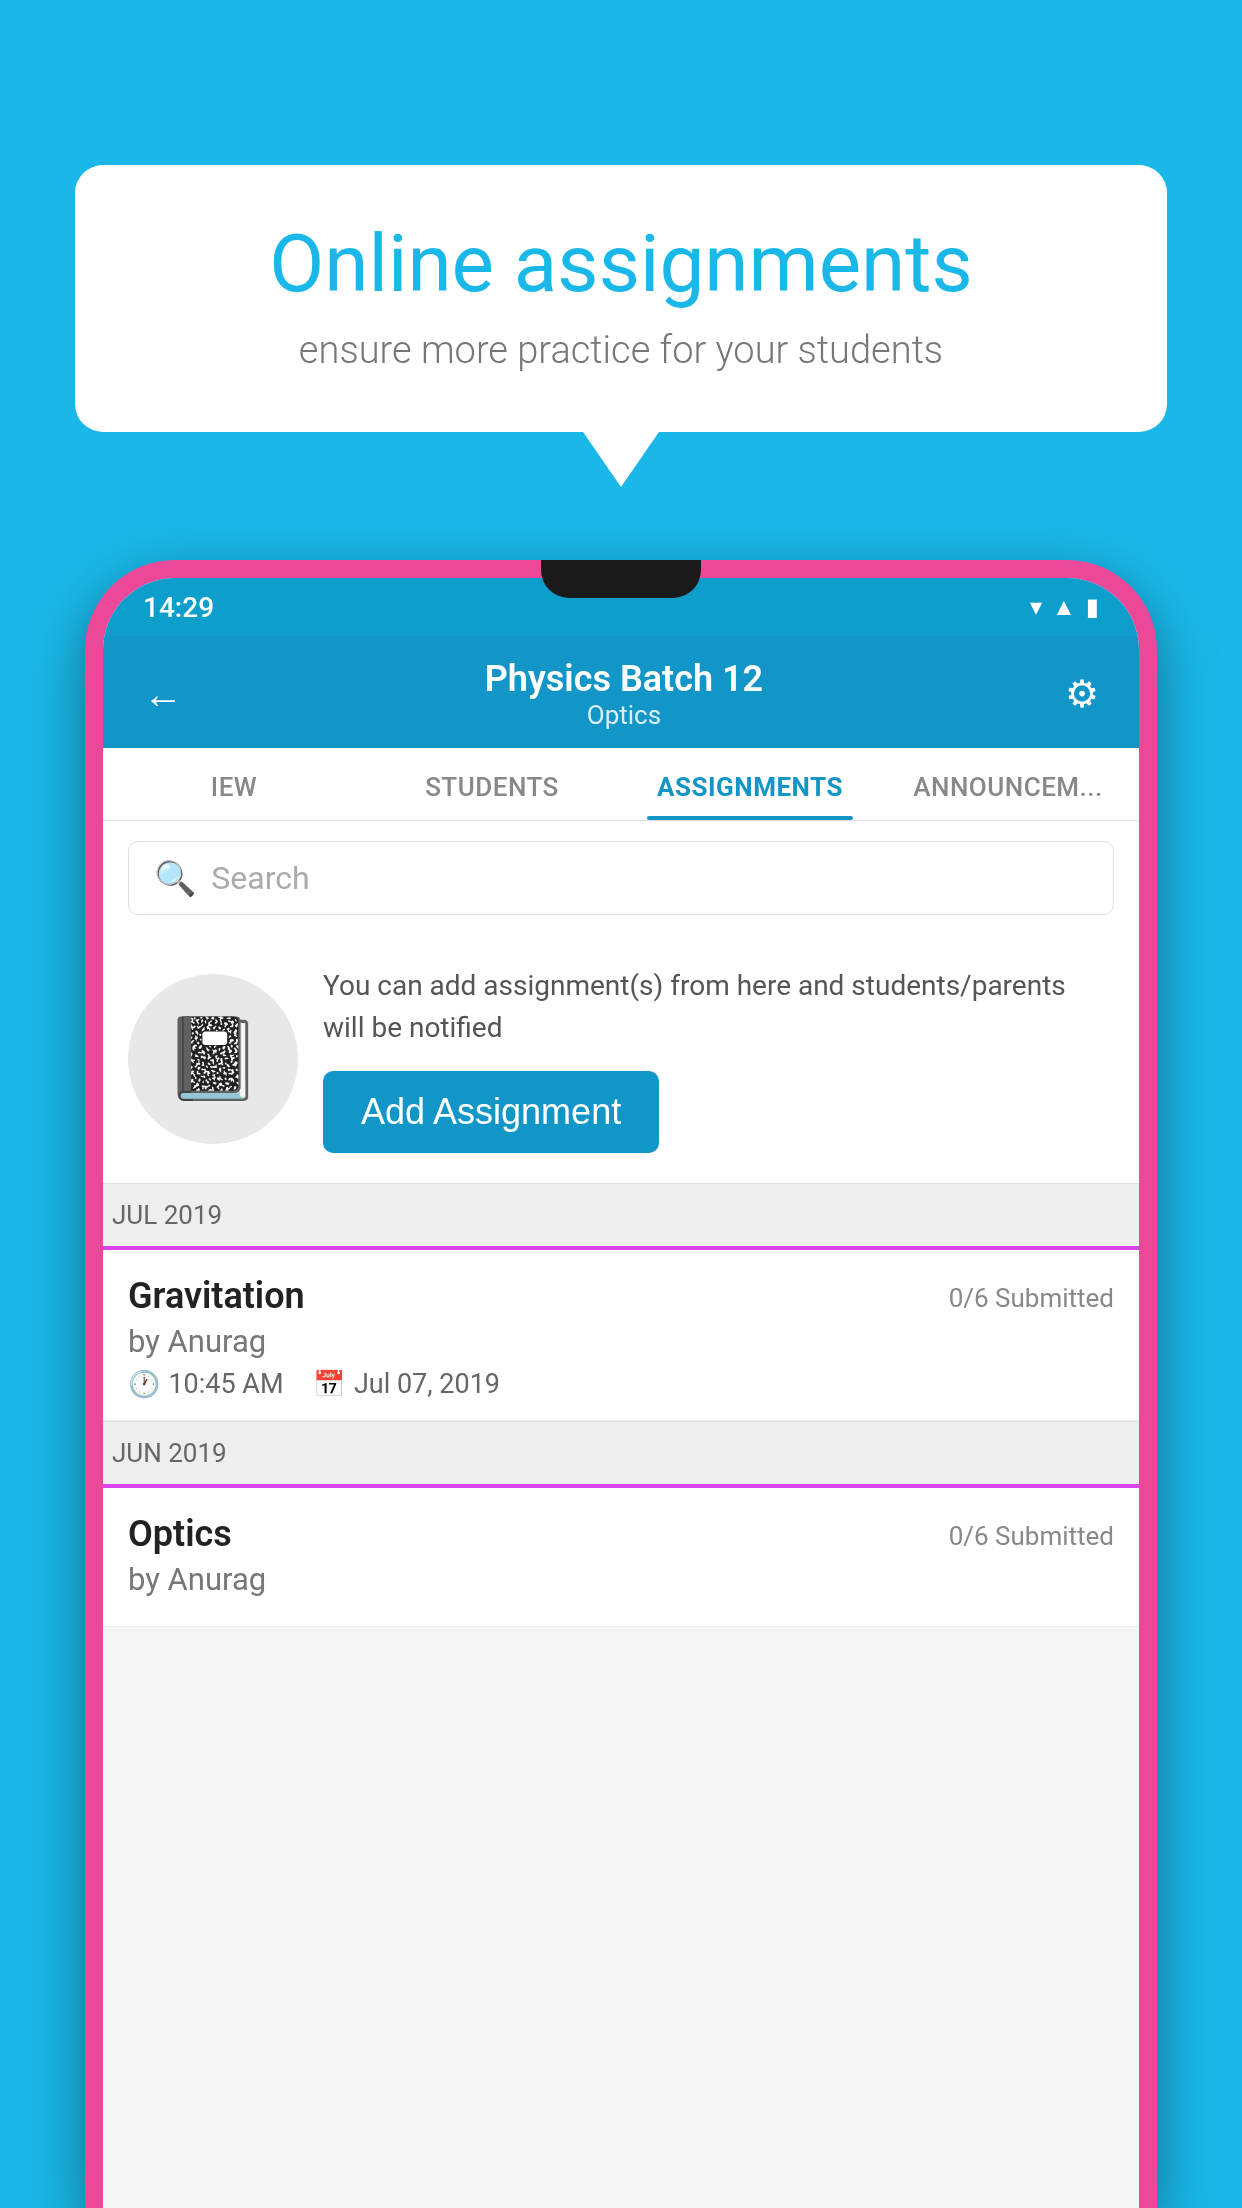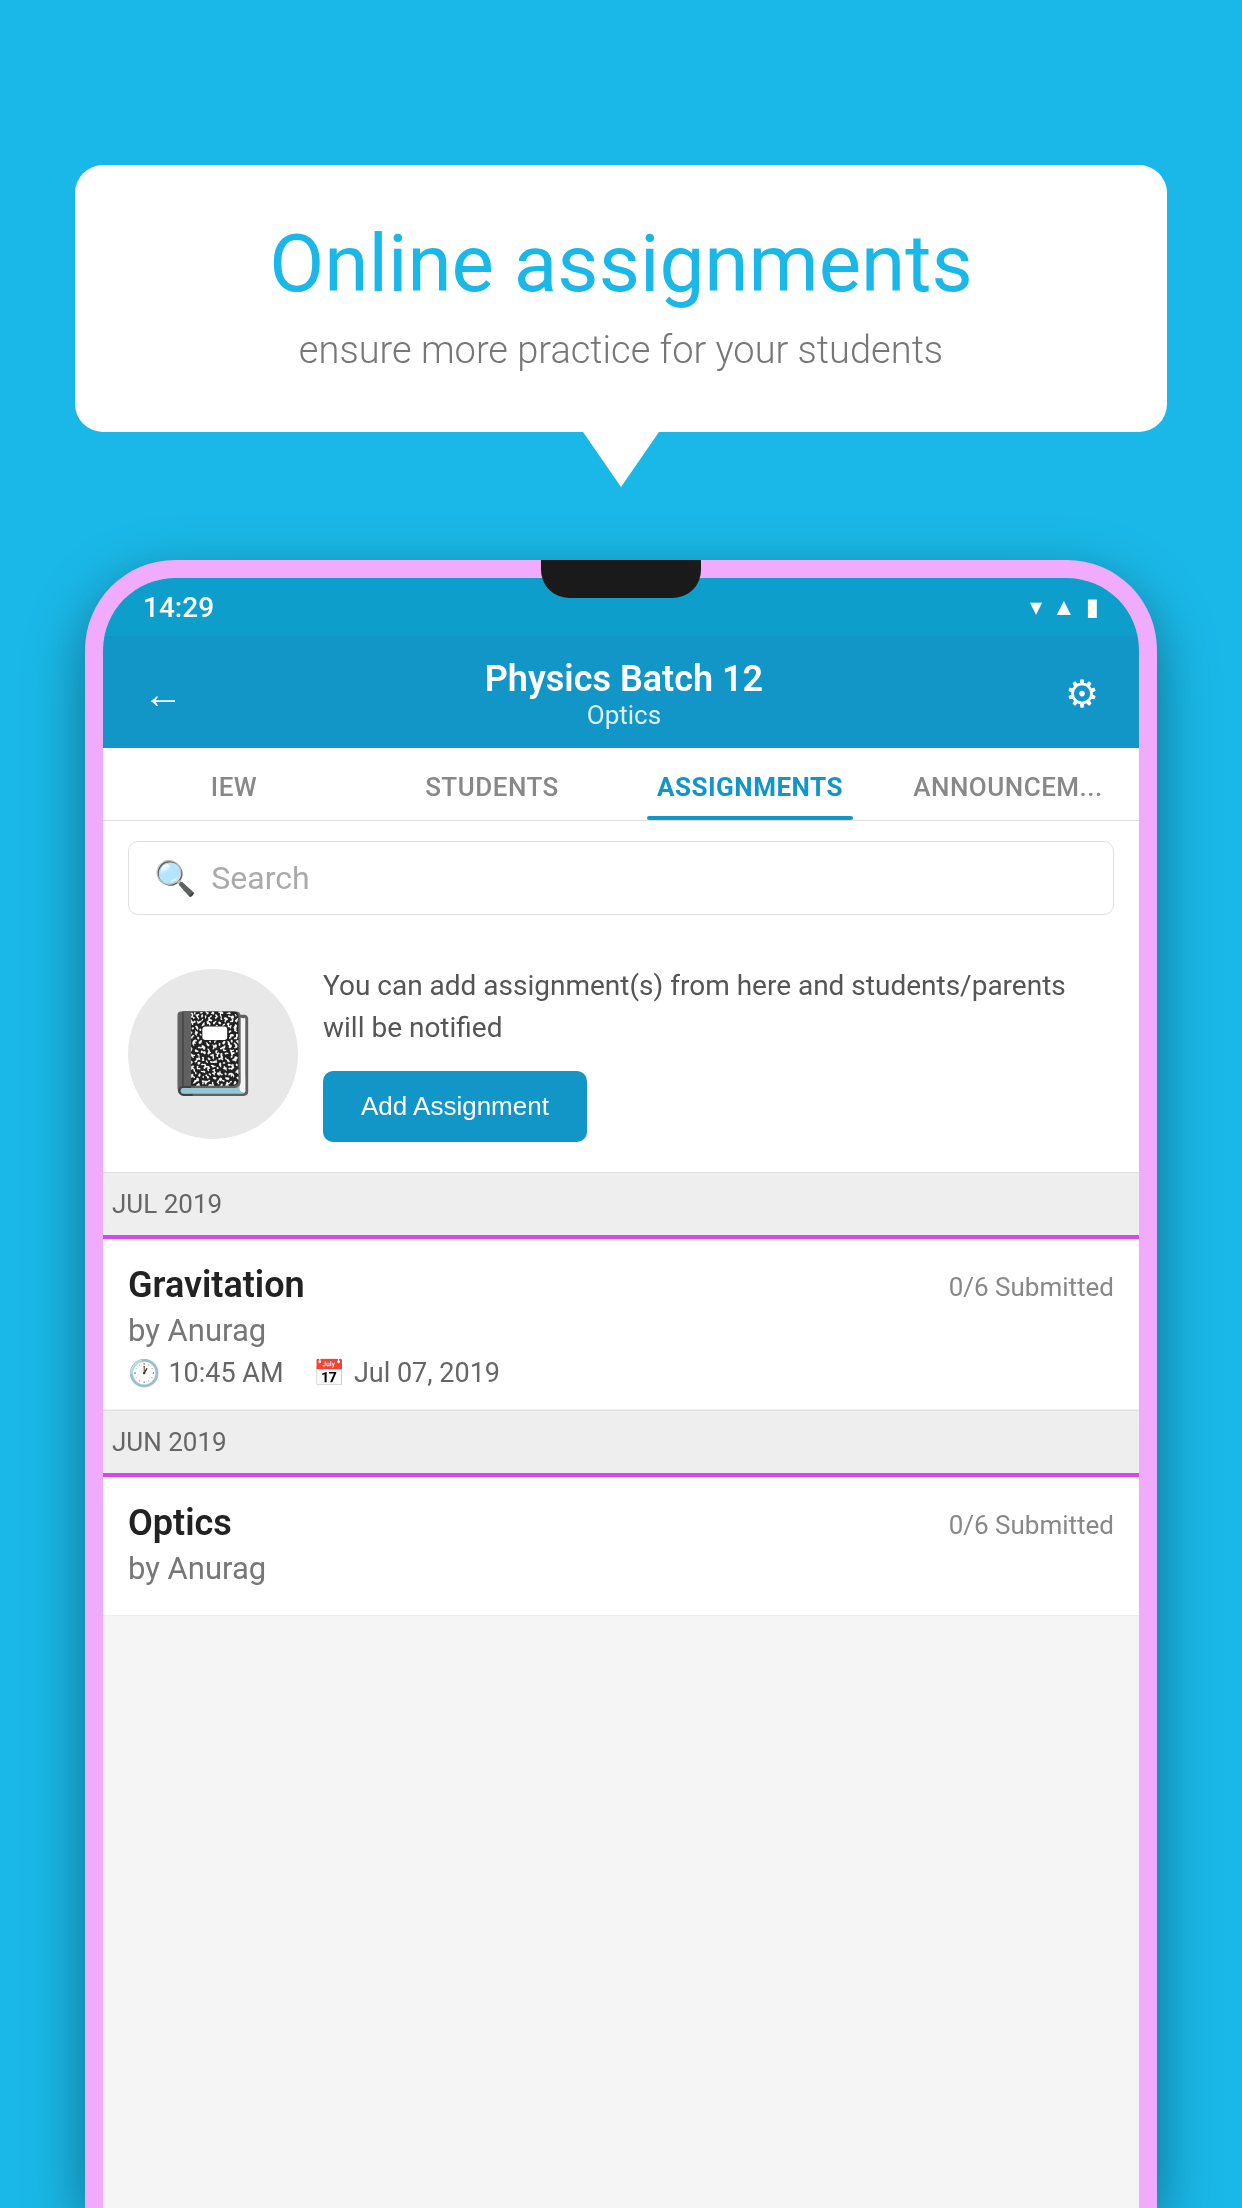--- a/index.html
+++ b/index.html
@@ -57,21 +57,21 @@
       font-weight: 300;
     }
 
     
     .phone {
       position: absolute;
       top: 560px;
       left: 85px;
       right: 85px;
       bottom: 0;
-      background: #f0abfc;
+      background: #ec4899;
       border-radius: 90px 90px 0 0;
       padding: 18px 18px 0;
       box-shadow: 0 20px 60px rgba(0,0,0,0.4);
     }
 
     .phone-inner {
       background: #f5f5f5;
       border-radius: 72px 72px 0 0;
       overflow: hidden;
       height: 100%;
@@ -252,21 +252,21 @@
       line-height: 1.5;
       margin-bottom: 22px;
     }
 
     .add-assignment-btn {
       background: #1296c7;
       color: white;
       border: none;
       border-radius: 10px;
       padding: 20px 38px;
-      font-size: 26px;
+      font-size: 36px;
       font-weight: 500;
       cursor: pointer;
     }
 
     
     .section-header {
       background: #eeeeee;
       padding: 16px 9px;
       font-size: 26px;
       color: #666;

